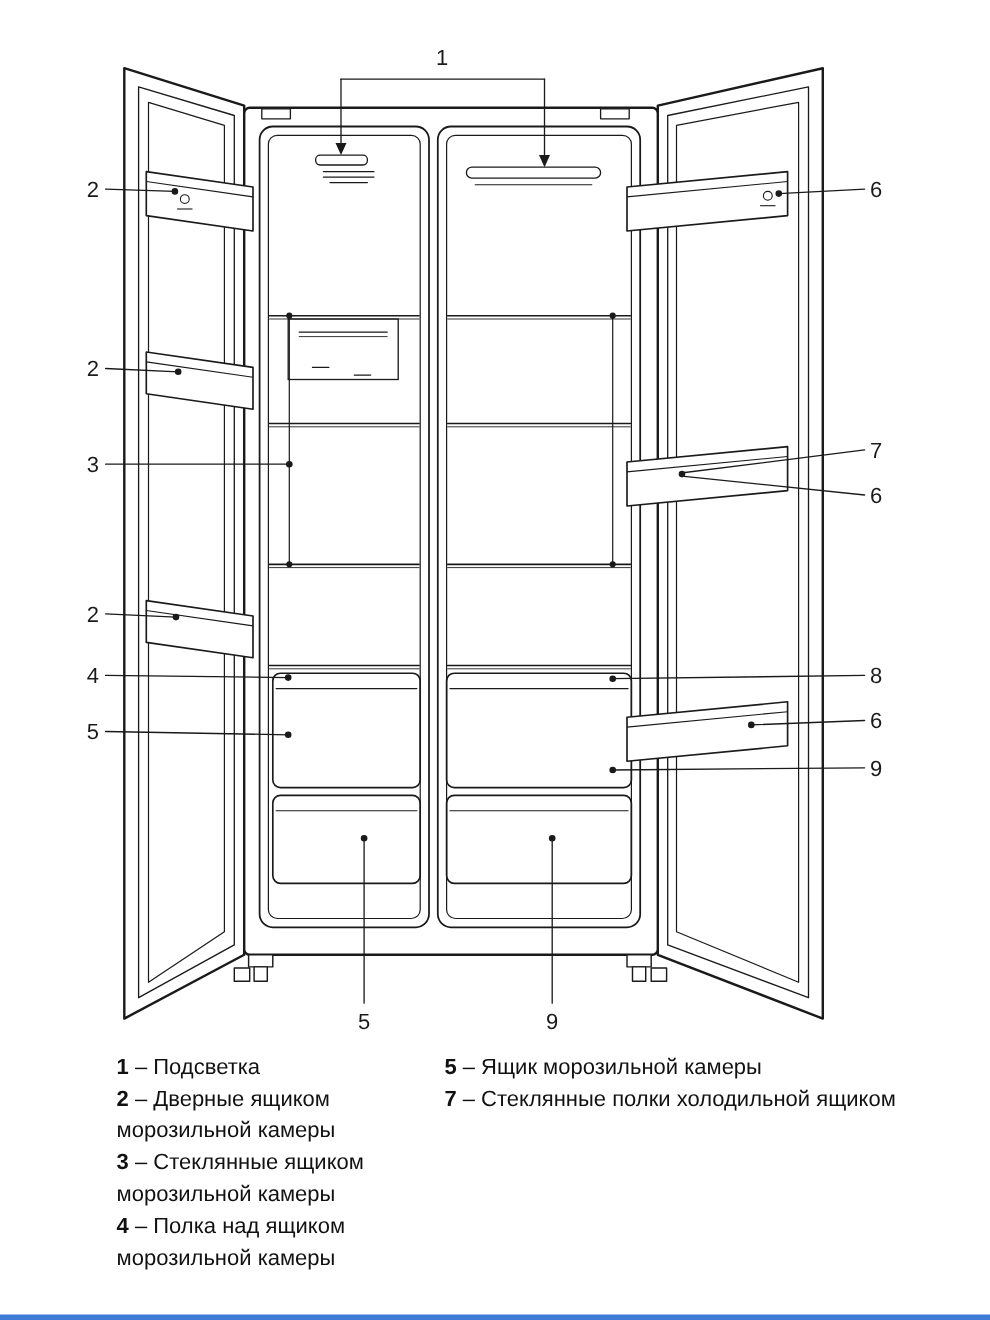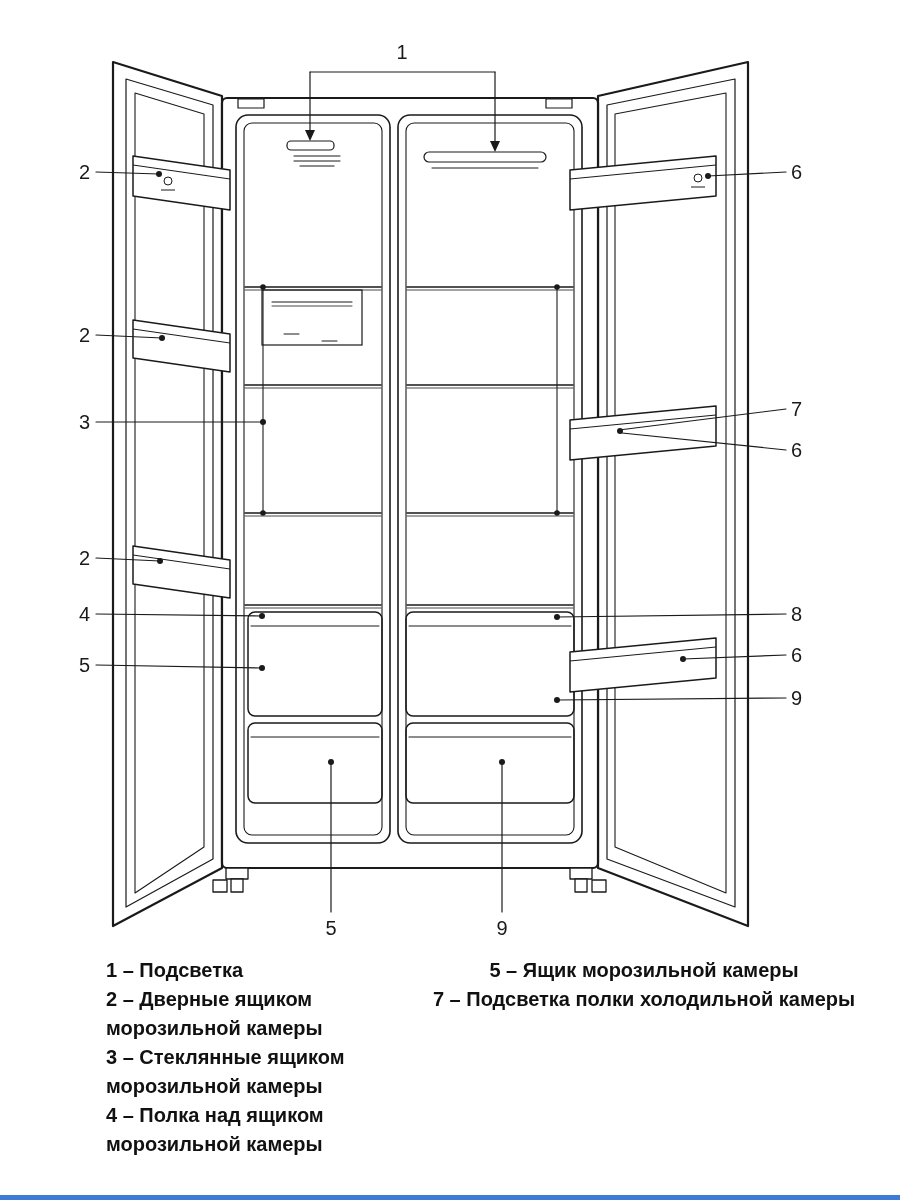--- a/index.html
+++ b/index.html
@@ -20,24 +20,24 @@
   }
   .legend {
     position:absolute;
     left:106px;
     top:956px;
     display:flex;
     font-size:20px;
     line-height:29px;
   }
   .legend .col-left  { width:298px; }
-  .legend .col-right { width:480px;text-align:center; }
+  .legend .col-right { width:480px; }
   .legend-item { margin:0; }
   .legend-item .num { font-weight:700; }
-  .legend-item .txt { white-space:pre-line;font-weight:bold; }
+  .legend-item .txt { white-space:pre-line; }
   .bottom-bar {
     position:absolute; left:0; right:0; bottom:0; height:5px;
   }
 </style>
 </head>
 <body>
 
 <div class="stage">
 
   <svg class="diagram" width="900" height="950" viewBox="0 0 900 950">
@@ -241,19 +241,19 @@
 морозильной камеры</span>
       </div>
     </div>
     <div class="col-right">
       <div class="legend-item">
         <span class="num">5</span>
         <span class="txt">– Ящик морозильной камеры</span>
       </div>
       <div class="legend-item">
         <span class="num">7</span>
-        <span class="txt">– Подсветка полки холодильной камеры</span>
+        <span class="txt">– Стеклянные полки холодильной ящиком</span>
       </div>
     </div>
   </div>
 
   <div class="bottom-bar" style="background:#3d7bd7"></div>
 </div>
 
 </body></html>

